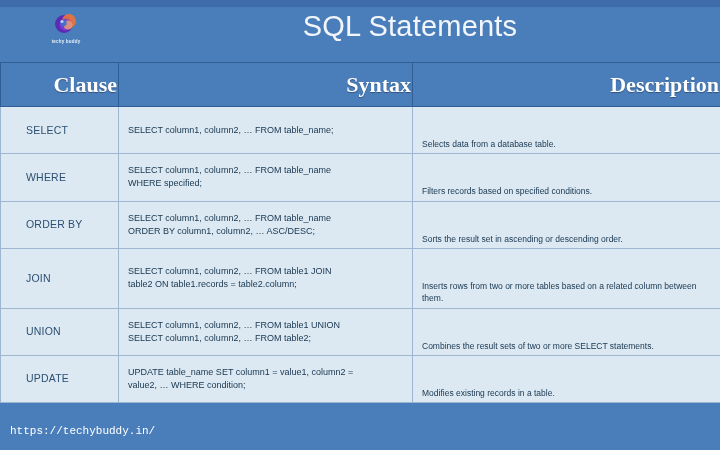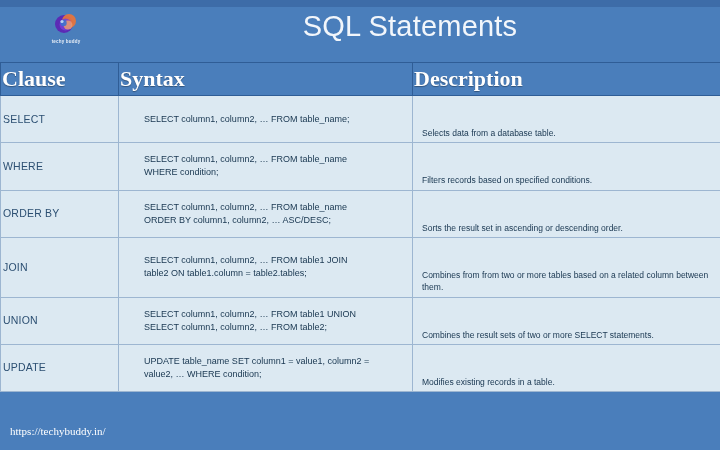--- a/index.html
+++ b/index.html
@@ -80,47 +80,47 @@
     border: 1px solid #8ea9c8;
     box-sizing: border-box;
     vertical-align: middle;
   }
   .table thead th {
     background: #4a7ebb;
     color: #ffffff;
     font-family: "Liberation Serif", serif;
     font-weight: bold;
     font-size: 22px;
-    height: 33px;
-    text-align: left;
+    height: 44px;
+    text-align: right;
     border-color: #2f5d96;
     text-shadow: 0 1px 1px rgba(0,0,0,0.35);
   }
   .col-clause { width: 118px; }
   .col-syntax { width: 294px; }
   .col-desc   { width: 308px; }
 
   .table tbody td {
     background: #dce9f2;
     color: #1f3c5a;
     font-size: 9px;
     padding: 3px 7px;
     line-height: 1.45;
     border-color: #9db6d1;
   }
   .table tbody td.clause {
     font-size: 10.5px;
     color: #2c4f72;
     letter-spacing: 0.2px;
-    padding-left: 2px;
+    padding-left: 25px;
   }
   .table tbody td.syntax {
     font-size: 9px;
     color: #17354f;
-    padding-left: 25px;
+    padding-left: 9px;
   }
   .table tbody td.desc {
     font-size: 8.5px;
     color: #17354f;
     padding-left: 9px;
   }
   .syntax-line, .desc-line { display: block; white-space: nowrap; }
   .desc-line { white-space: normal; margin-top: 28px; }
 
   .footer {
@@ -130,21 +130,21 @@
     width: 720px;
     height: 33px;
     background: #4a7ebb;
   }
   .footer-url {
     position: absolute;
     left: 10px;
     top: 8px;
     font-size: 11px;
     color: #ffffff;
-    font-family: Liberation Serif, serif;
+    font-family: Liberation Mono, monospace;
   }
 </style>
 </head>
 <body>
 
 <div class="slide">
 
   <div class="topbar"></div>
 
   <div class="header">
@@ -184,44 +184,44 @@
           <span class="syntax-line">SELECT column1, column2, … FROM table_name;</span>
         </td>
         <td class="desc">
           <span class="desc-line">Selects data from a database table.</span>
         </td>
       </tr>
       <tr>
         <td class="clause">WHERE</td>
         <td class="syntax">
           <span class="syntax-line">SELECT column1, column2, … FROM table_name</span>
-          <span class="syntax-line">WHERE condition;</span>
+          <span class="syntax-line">WHERE specified;</span>
         </td>
         <td class="desc">
           <span class="desc-line">Filters records based on specified conditions.</span>
         </td>
       </tr>
       <tr>
         <td class="clause">ORDER BY</td>
         <td class="syntax">
           <span class="syntax-line">SELECT column1, column2, … FROM table_name</span>
           <span class="syntax-line">ORDER BY column1, column2, … ASC/DESC;</span>
         </td>
         <td class="desc">
           <span class="desc-line">Sorts the result set in ascending or descending order.</span>
         </td>
       </tr>
       <tr>
         <td class="clause">JOIN</td>
         <td class="syntax">
           <span class="syntax-line">SELECT column1, column2, … FROM table1 JOIN</span>
-          <span class="syntax-line">table2 ON table1.column = table2.tables;</span>
-        </td>
-        <td class="desc">
-          <span class="desc-line">Combines from from two or more tables based on a related column between them.</span>
+          <span class="syntax-line">table2 ON table1.records = table2.column;</span>
+        </td>
+        <td class="desc">
+          <span class="desc-line">Inserts rows from two or more tables based on a related column between them.</span>
         </td>
       </tr>
       <tr>
         <td class="clause">UNION</td>
         <td class="syntax">
           <span class="syntax-line">SELECT column1, column2, … FROM table1 UNION</span>
           <span class="syntax-line">SELECT column1, column2, … FROM table2;</span>
         </td>
         <td class="desc">
           <span class="desc-line">Combines the result sets of two or more SELECT statements.</span>

